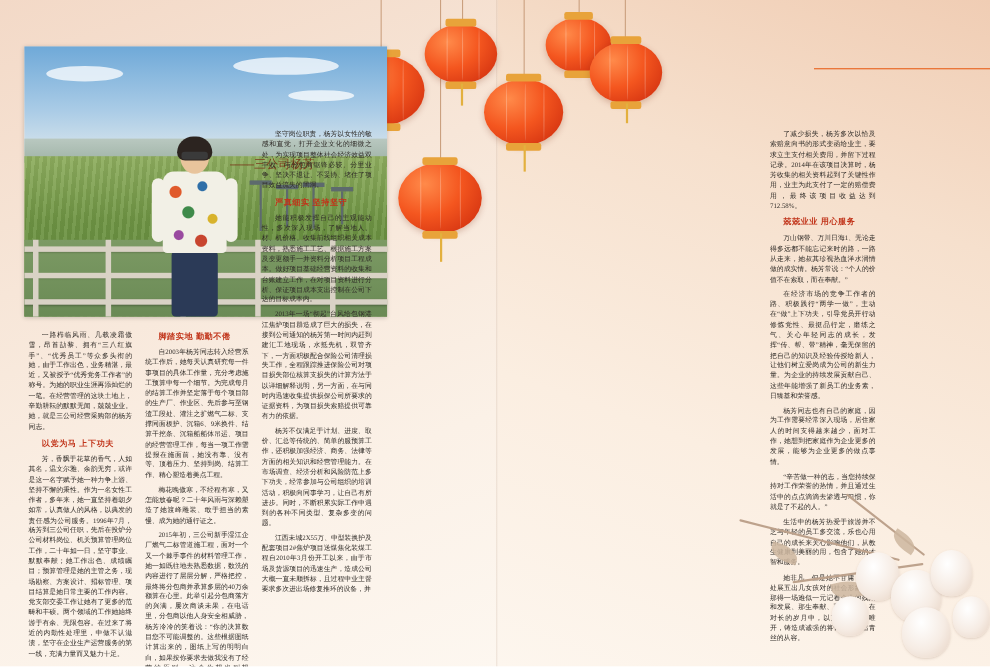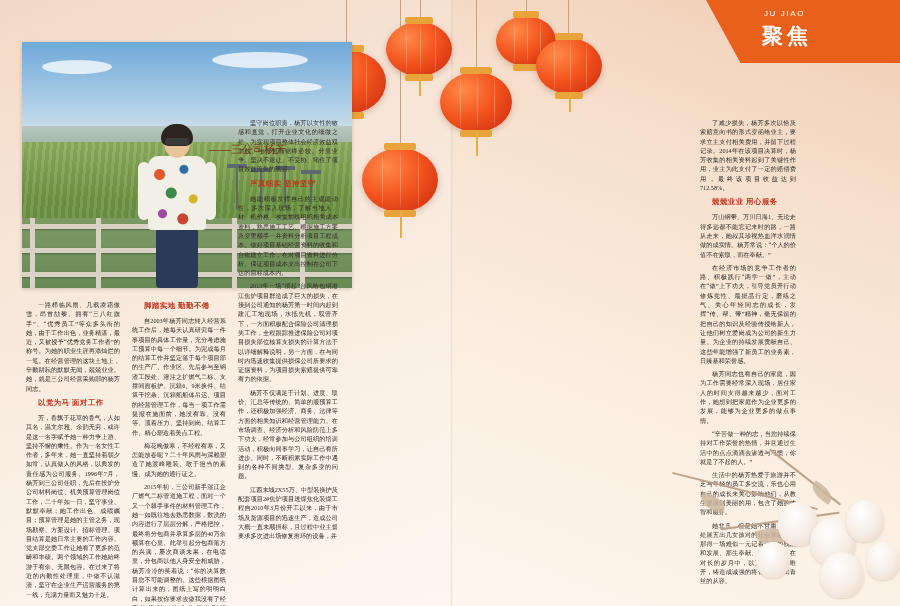--- a/index.html
+++ b/index.html
@@ -102,24 +102,20 @@
 </style>
 </head>
 <body>
 
 <div class="page">
 
   <div class="left-bg"></div>
   <div class="right-bg"></div>
   <div class="spine"></div>
 
-  <div class="corner-tab">
-    <span class="pinyin">JU JIAO</span>
-    <span class="cn">聚焦</span>
-  </div>
   <div class="corner-line"></div>
 
   <div class="lantern-wrap">
     <div class="string" style="left:46px;height:52px;"></div>
     <div class="string" style="left:120px;height:24px;"></div>
     <div class="string" style="left:176px;height:74px;"></div>
     <div class="string" style="left:226px;height:18px;"></div>
     <div class="string" style="left:268px;height:40px;"></div>
     <div class="string" style="left:100px;height:150px;"></div>
 
@@ -207,21 +203,21 @@
       <div class="p-head"></div>
       <div class="p-hair"></div>
       <div class="p-glass"></div>
     </div>
   </div>
 
   <div class="byline">——三公司杨芳</div>
 
   <div class="col" id="col1" style="left:26px;top:300px;width:94px;height:286px;">
       <p>一路栉临风雨、几载凌霜傲雪，昂首劼黎、拥有“三八红旗手”、“优秀员工”等众多头衔的她，由于工作出色，业务精湛，最近，又被授予“优秀党务工作者”的称号。为她的职业生涯再添灿烂的一笔。在经营管理的这块土地上，辛勤耕耘的默默无闻，兢兢业业。她，就是三公司经营采购部的杨芳同志。</p>
-      <p class="sub">以党为马 面对工作</p>
+      <p class="sub">以党为马 上下功夫</p>
       <p>芳，香飘于花草的香气，人如其名，温文尔雅、余韵无穷，或许是这一名字赋予她一种力争上游、坚持不懈的秉性。作为一名女性工作者，多年来，她一直坚持着朝夕如常，认真做人的风格，以典发的责任感为公司服务。1996年7月，杨芳到三公司任职，先后在投炉分公司材料岗位、机关预算管理岗位工作，二十年如一日，坚守事业、默默奉献；她工作出色、成绩瞩目；预算管理是她的主管之务，现场勘察、方案设计、招标管理、项目结算是她日常主要的工作内容。党支部交委工作让她有了更多的范畴和丰硕。两个领域的工作她始终游于有余、无限包容。在过来了将近的内勤性处理里，中做不认滋渍，坚守在企业生产运营服务的第一线，充满力量而又魅力十足。</p>
     </div>
   <div class="col" id="col2" style="left:132px;top:300px;width:94px;height:286px;">
       <p class="sub">脚踏实地 勤勤不倦</p>
       <p>自2003年杨芳同志转入经营系统工作后，她每天认真研究每一件事项目的具体工作量，充分考虑施工预算中每一个细节。为完成每月的结算工作并坚定落于每个项目部的生产厂、作业区、先后参与至钢渣工段处、灌注之扩燃气二标、支撑同面板护、沉箱6、9米换件、结算干挖条、沉箱船船体吊运、项目的经营管理工作，每当一项工作需提报在施面前，她没有靠、没有等、顶着压力、坚持到岗、结算工作、精心塑造着美点工程。</p>
       <p>梅花晚傲寒，不经程有寒，又怎能放春呢？二十年风雨与深赖塑造了她渡峰雕装、敢于担当的素慢、成为她的通行证之。</p>
       <p>2015年初，三公司新手湿江企厂燃气二标管道施工程，面对一个又一个棘手事件的材料管理工作，她一如既往地去熟悉数据，数洗的内容进行了层层分解，严格把控，最终将分包商并承算多层的40万余额算在心里。此举引起分包商落方的兴满，屡次商谈未果，在电话里，分包商以他人身安全相威胁，杨芳冷冷的笑着说：“你的决算数目您不可能调整的。这些根据图纸计算出来的，图纸上写的明明白白，如果按你要求去做我没有了经营的原则，这个你想也别想了。”一时间她八仃格为难体。</p>
     </div>
   <div class="col" id="col4" style="left:700px;top:118px;width:96px;height:420px;">
       <p>了减少损失，杨芳多次以恰及索赔意向书的形式变函给业主，要求立主支付相关费用，并留下过程记录。2014年在该项目决算时，杨芳收集的相关资料起到了关键性作用，业主为此支付了一定的赔偿费用，最终该项目收益达到712.58%。</p>

